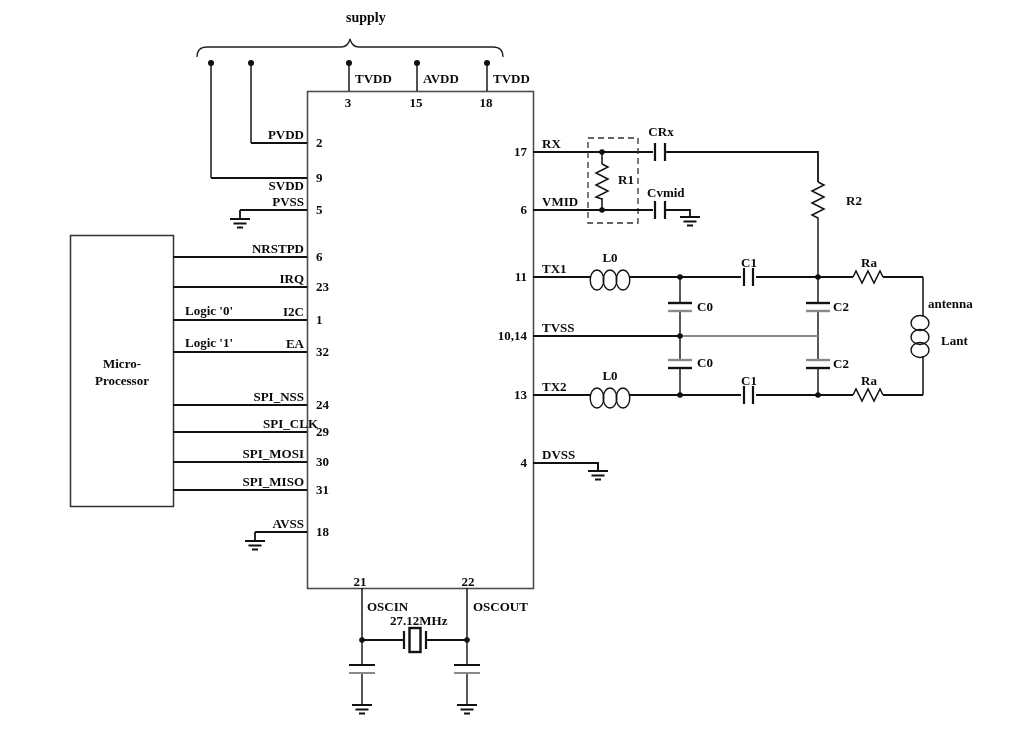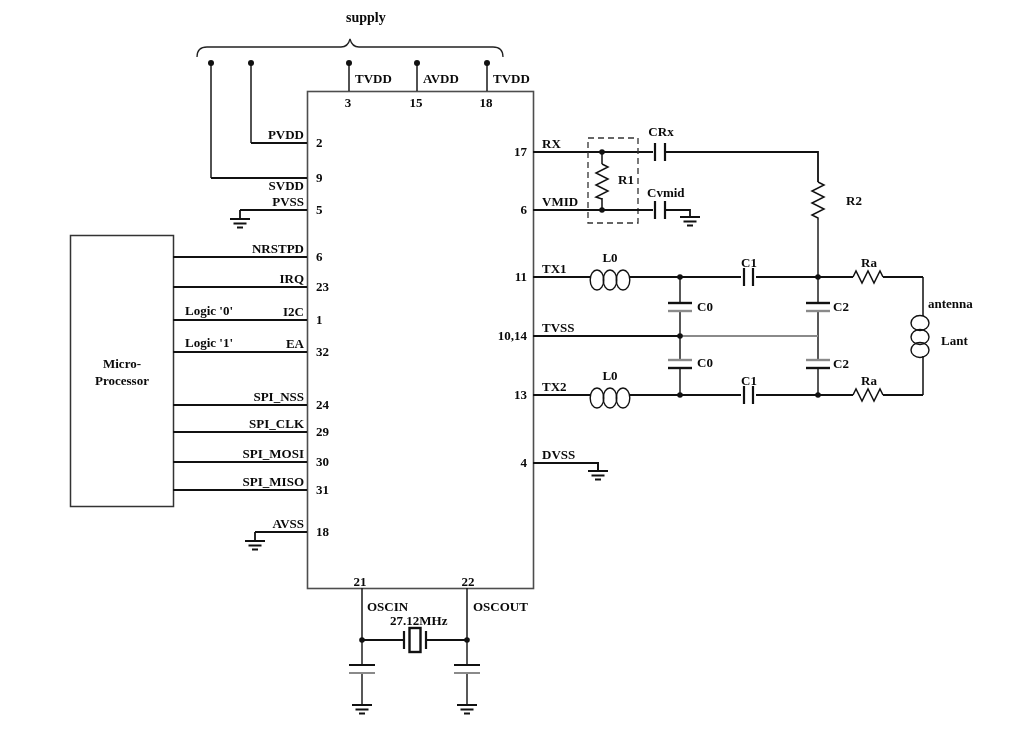--- a/index.html
+++ b/index.html
@@ -139,21 +139,21 @@
   <span class="lbl r" style="left:304px;top:272px">IRQ</span>
   <span class="lbl" style="left:316px;top:280px">23</span>
   <span class="lbl" style="left:185px;top:304px">Logic '0'</span>
   <span class="lbl r" style="left:304px;top:305px">I2C</span>
   <span class="lbl" style="left:316px;top:313px">1</span>
   <span class="lbl" style="left:185px;top:336px">Logic '1'</span>
   <span class="lbl r" style="left:304px;top:337px">EA</span>
   <span class="lbl" style="left:316px;top:345px">32</span>
   <span class="lbl r" style="left:304px;top:390px">SPI_NSS</span>
   <span class="lbl" style="left:316px;top:398px">24</span>
-  <span class="lbl r" style="left:304px;top:417px">SPI_CLK</span>
+  <span class="lbl r" style="left:318px;top:417px">SPI_CLK</span>
   <span class="lbl" style="left:316px;top:425px">29</span>
   <span class="lbl r" style="left:304px;top:447px">SPI_MOSI</span>
   <span class="lbl" style="left:316px;top:455px">30</span>
   <span class="lbl r" style="left:304px;top:475px">SPI_MISO</span>
   <span class="lbl" style="left:316px;top:483px">31</span>
   <span class="lbl r" style="left:304px;top:517px">AVSS</span>
   <span class="lbl" style="left:316px;top:525px">18</span>
 
   <span class="lbl c" style="left:122px;top:357px">Micro-</span>
   <span class="lbl c" style="left:122px;top:374px">Processor</span>

